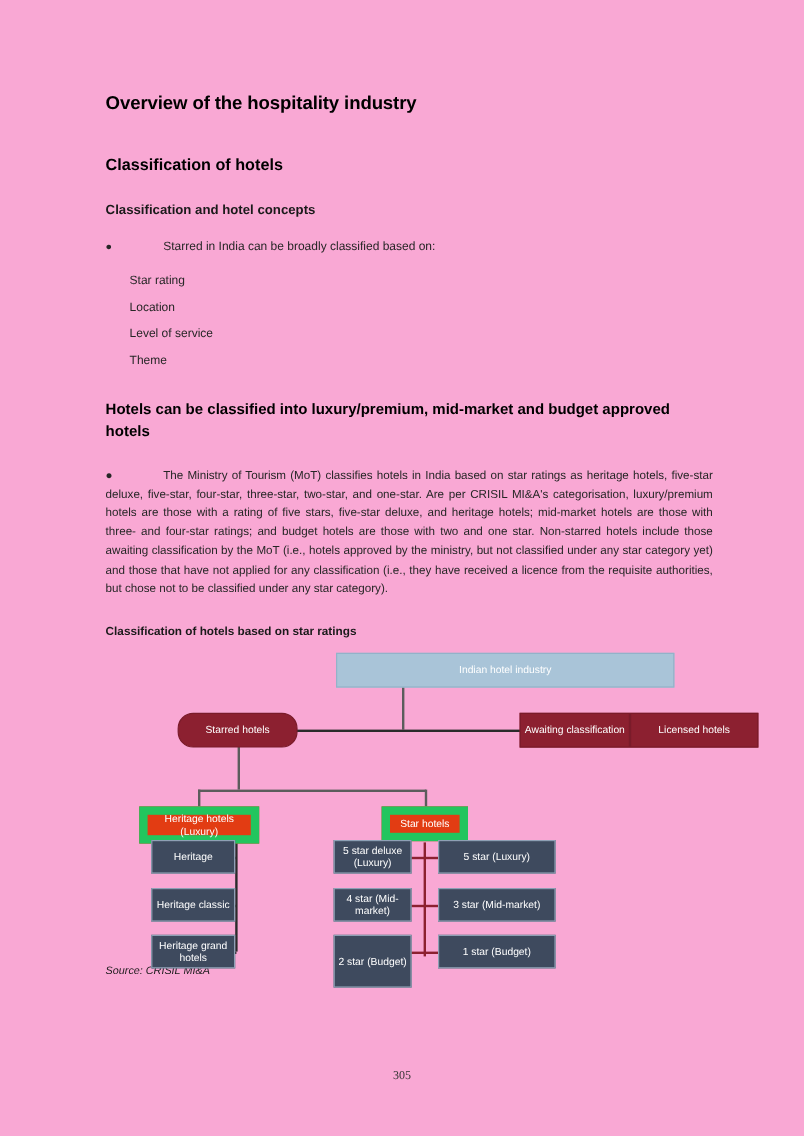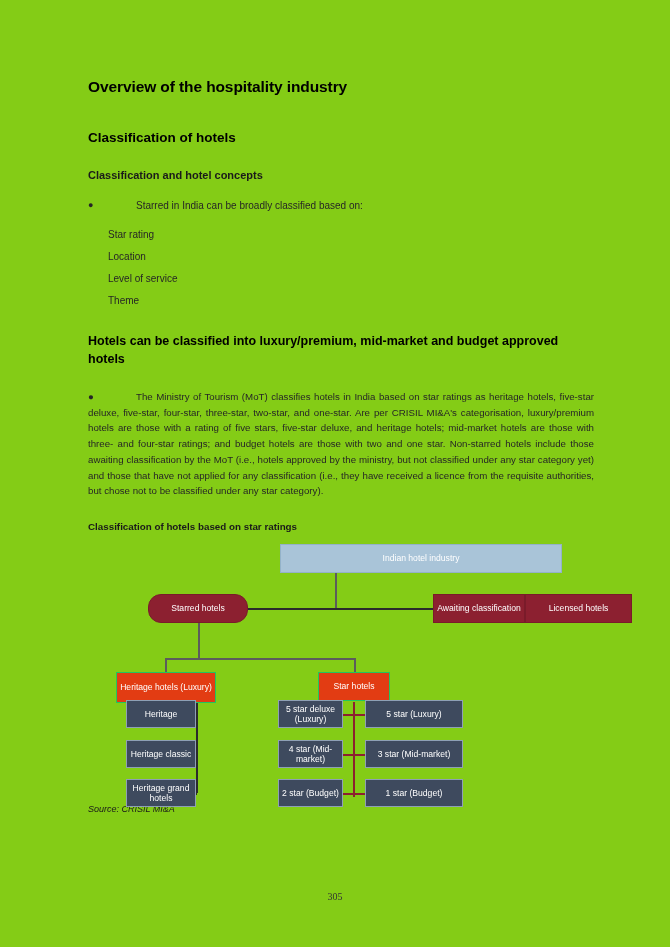--- a/index.html
+++ b/index.html
@@ -11,21 +11,21 @@
     width: 670px;
     height: 947px;
     position: relative;
     font-family: "Liberation Sans", sans-serif;
     color: #1a1a1a;
     overflow: hidden;
   }
   .page {
     position: absolute;
     inset: 0;
-    background: #84cc16;
+    background: #f9a8d4;
   }
   .content {
     position: absolute;
     left: 88px;
     top: 78px;
     width: 506px;
   }
 
   h1.doc-title {
     font-size: 15.5px;
@@ -118,21 +118,21 @@
     justify-content: center;
     text-align: center;
     color: #ffffff;
     font-size: 8.6px;
     line-height: 1.18;
     padding: 2px 3px;
     z-index: 3;
   }
   .n-blue   { background: #a9c4d8; border: 1px solid #93b2c9; }
   .n-maroon { background: #8c2030; border: 1px solid #7a1b2a; }
-  .n-orange { background: #e23c13; border: 1px solid #22c55e; }
+  .n-orange { background: #e23c13; border: 7px solid #22c55e; }
   .n-slate  { background: #3e4a5e; border: 1px solid #8ea0b5; }
 
   .line {
     position: absolute;
     z-index: 1;
   }
   .l-grey { background: #5c5c5c; }
   .l-dark { background: #2b2b2b; }
   .l-maroon { background: #8c2030; }
 
@@ -213,21 +213,21 @@
 
       <div class="node n-orange" style="left:28px; top:128px; width:100px; height:31px;">Heritage hotels (Luxury)</div>
       <div class="node n-orange" style="left:230px; top:128px; width:72px; height:29px;">Star hotels</div>
 
       <div class="node n-slate" style="left:38px; top:156px; width:70px; height:28px;">Heritage</div>
       <div class="node n-slate" style="left:38px; top:196px; width:70px; height:28px;">Heritage classic</div>
       <div class="node n-slate" style="left:38px; top:235px; width:70px; height:28px;">Heritage grand hotels</div>
 
       <div class="node n-slate" style="left:190px; top:156px; width:65px; height:28px;">5 star deluxe (Luxury)</div>
       <div class="node n-slate" style="left:190px; top:196px; width:65px; height:28px;">4 star (Mid-market)</div>
-      <div class="node n-slate" style="left:190px; top:235px; width:65px; height:28px;">2 star (Budget)</div>
+      <div class="node n-slate" style="left:190px; top:235px; width:65px; height:44px;">2 star (Budget)</div>
 
       <div class="node n-slate" style="left:277px; top:156px; width:98px; height:28px;">5 star (Luxury)</div>
       <div class="node n-slate" style="left:277px; top:196px; width:98px; height:28px;">3 star (Mid-market)</div>
       <div class="node n-slate" style="left:277px; top:235px; width:98px; height:28px;">1 star (Budget)</div>
 
     </div>
 
     <p class="source-note">Source: CRISIL MI&amp;A</p>
 
   </div>

